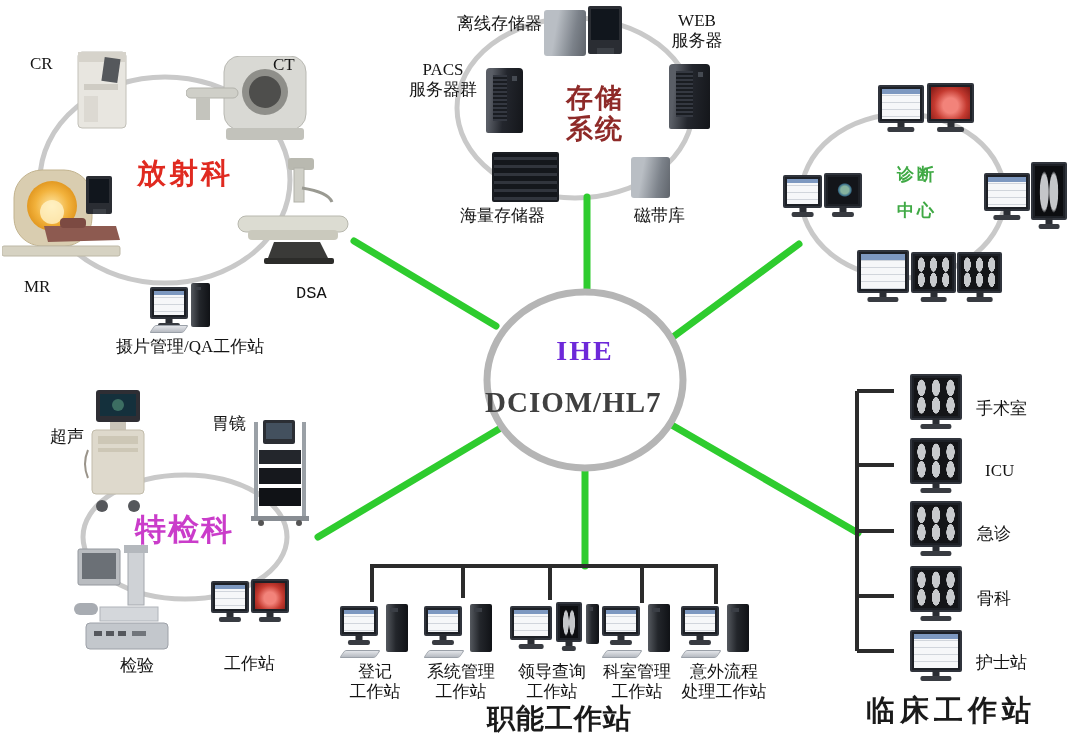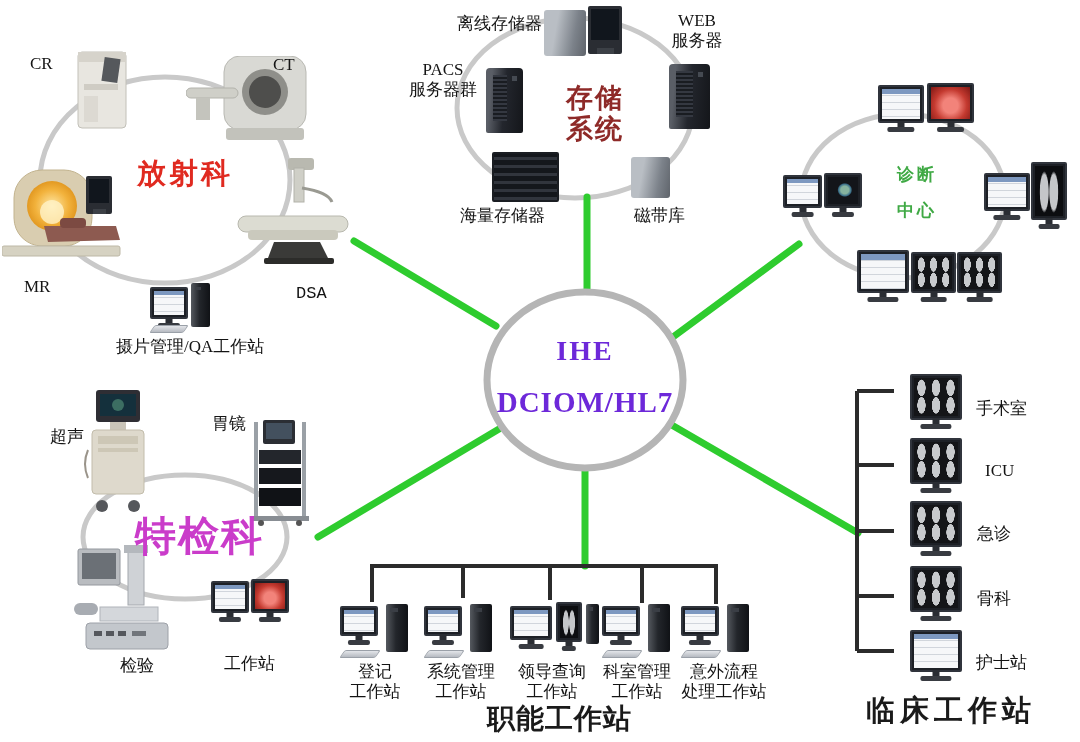--- a/index.html
+++ b/index.html
@@ -9,27 +9,27 @@
   .arc{fill:none;stroke:#c9c9c9;stroke-width:5;}
   .glink{stroke:#2ecc2e;stroke-width:7;stroke-linecap:round;}
   .bus{stroke:#2b2b2b;stroke-width:4;fill:none;}
 
   .lbl{position:absolute;font-size:17px;color:#141414;white-space:nowrap;}
   .lbl2{text-align:center;line-height:20px;white-space:nowrap;}
   .gtitle{position:absolute;font-weight:bold;white-space:nowrap;}
   .t-rad{font-size:29px;color:#e02a20;letter-spacing:3px;}
   .t-sto{font-size:27px;color:#8e2a28;line-height:31px;text-align:center;letter-spacing:2px;}
   .t-dia{font-size:17px;color:#3fa944;line-height:36px;text-align:center;letter-spacing:3px;}
-  .t-spe{font-size:41px;color:#ca3cca;letter-spacing:2px;}
+  .t-spe{font-size:31px;color:#ca3cca;letter-spacing:2px;}
   .t-fun{font-size:28px;color:#1a1a1a;letter-spacing:1px;}
   .t-cli{font-size:29px;color:#1a1a1a;letter-spacing:5px;}
   .hub-t1{position:absolute;left:485px;top:328px;width:200px;text-align:center;
           font-size:28px;font-weight:bold;color:#6d28d9;letter-spacing:2px;margin-top:7px;}
-  .hub-t2{position:absolute;left:485px;top:386px;width:200px;text-align:center;
-          font-size:29px;font-weight:bold;color:#6d28d9;letter-spacing:1px;}
+  .hub-t2{position:absolute;left:485px;top:386px;width:200px;
+          font-size:29px;font-weight:bold;color:#404040;letter-spacing:1px;}
 
   .dev{position:absolute;}
   .monitor{position:absolute;background:#1d2026;border:2px solid #30343c;border-radius:2px;box-sizing:border-box;}
   .monitor>.scr{position:absolute;inset:2px;}
   .monitor>.neck{position:absolute;left:50%;bottom:-7px;transform:translateX(-50%);width:7px;height:7px;background:#2a2d33;}
   .monitor>.foot{position:absolute;left:50%;bottom:-11px;transform:translateX(-50%);width:65%;height:5px;background:#383b41;border-radius:2px;}
 
   .screen-app{background-color:#f6f7f9;background-image:
       linear-gradient(180deg,#7d98c0 0 16%, transparent 16%),
       repeating-linear-gradient(180deg, transparent 0 6px, rgba(140,150,165,.35) 6px 7px);}

